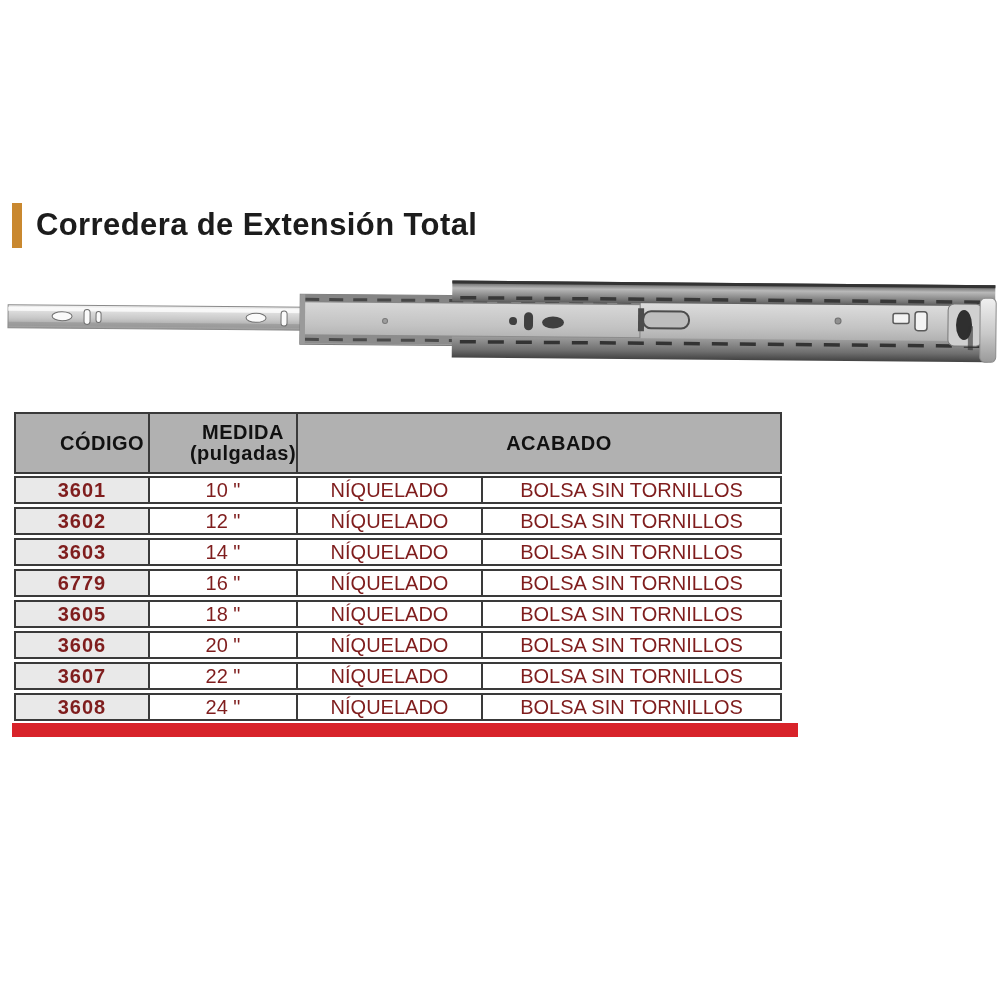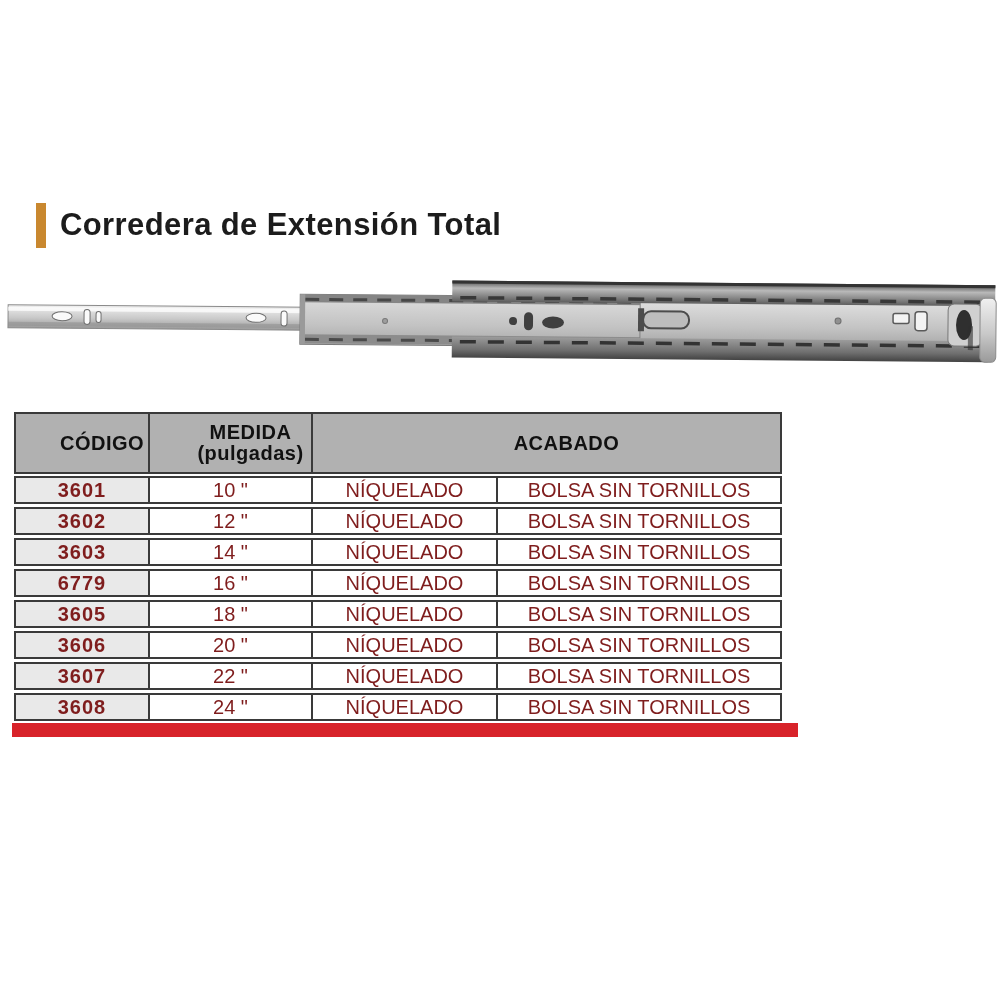--- a/index.html
+++ b/index.html
@@ -1,34 +1,34 @@
 <!DOCTYPE html>
 <html><head>
 <meta charset="utf-8">
 <style>
   html,body{margin:0;padding:0;}
   body{
     width:1000px;height:1000px;position:relative;background:#ffffff;
     font-family:"Liberation Sans", sans-serif;color:#1a1a1a;overflow:hidden;
   }
   
-  .title-block{position:absolute;left:12px;top:202px;display:flex;align-items:center;margin-left:24px;}
+  .title-block{position:absolute;left:12px;top:202px;display:flex;align-items:center;}
   .accent-bar{width:10px;height:45px;background:#c9882f;margin-right:14px;}
   .page-title{font-size:31px;font-weight:bold;letter-spacing:.4px;color:#1c1c1c;margin:0;line-height:46px;}
   
   .photo-wrap{position:absolute;left:0;top:270px;width:1000px;height:115px;}
   
   .table-wrap{position:absolute;left:14px;top:412px;width:768px;}
   .trow{display:flex;border:2px solid #3a3a3a;box-sizing:border-box;margin-bottom:3px;background:#ffffff;}
   .trow.header{height:62px;background:#b1b1b1;margin-bottom:2px;}
   .trow.data{height:28px;}
   .cell{box-sizing:border-box;display:flex;flex-direction:column;align-items:center;justify-content:center;
         border-right:2px solid #3a3a3a;font-size:20px;line-height:21px;white-space:nowrap;}
   .cell:last-child{border-right:none;flex:1;}
-  .c1{width:134px;} .c2{width:163px;} .c3{width:185px;}
+  .c1{width:134px;} .c2{width:148px;} .c3{width:185px;}
   .header .cell{font-weight:bold;font-size:20px;letter-spacing:.5px;color:#111;background:#b1b1b1;padding-left:40px;}
   .data .c1{background:#e9e9e9;font-weight:bold;letter-spacing:1px;}
   .data .cell{color:#7f1d1d;}
   .footer-bar{height:14px;background:#d8232a;margin-top:-1px;margin-left:-2px;width:786px;}
 </style>
 </head>
 <body>
 
 <div class="title-block">
   <div class="accent-bar"></div>

